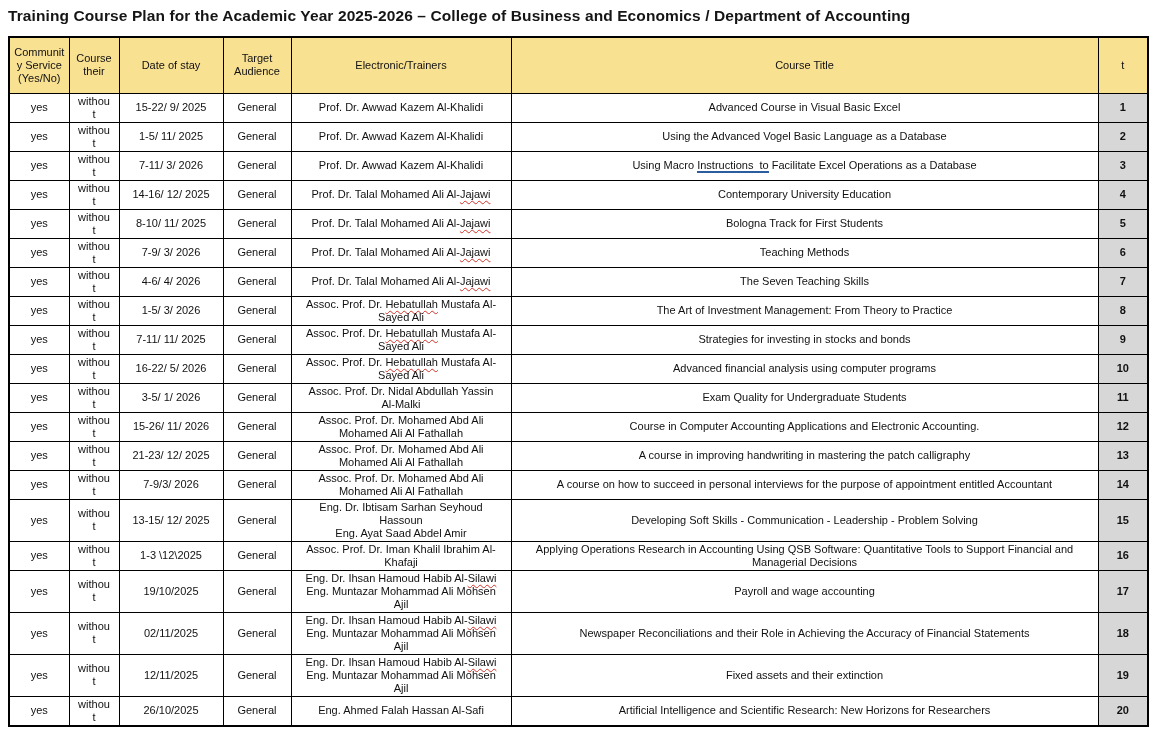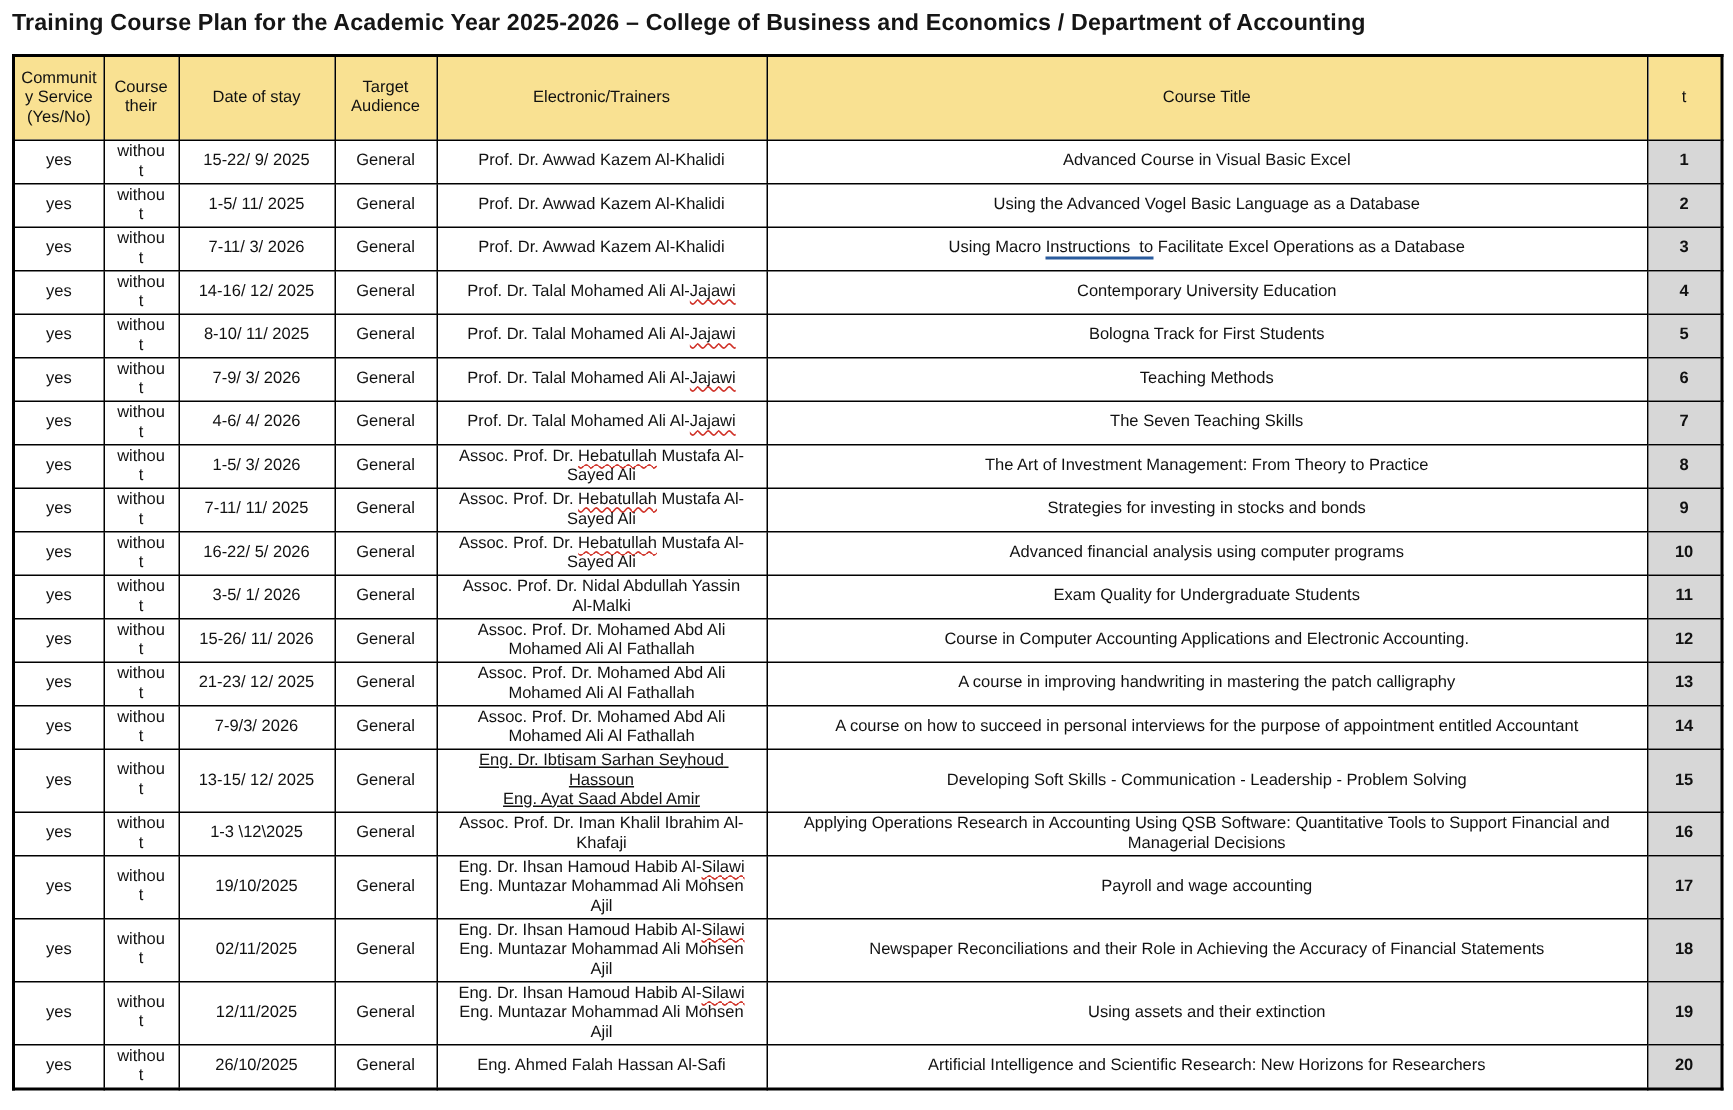--- a/index.html
+++ b/index.html
@@ -220,21 +220,21 @@
     <td class="c-audience">General</td>
     <td class="c-lect"><span style="display:inline-block;max-width:196px;">Assoc. Prof. Dr. Mohamed Abd Ali Mohamed Ali Al Fathallah</span></td>
     <td class="c-title">A course on how to succeed in personal interviews for the purpose of appointment entitled Accountant</td>
     <td class="c-num">14</td>
   </tr>
       <tr>
     <td class="c-community">yes</td>
     <td class="c-fees">without</td>
     <td class="c-date">13-15/ 12/ 2025</td>
     <td class="c-audience">General</td>
-    <td class="c-lect"><span style="display:inline-block;max-width:196px;text-decoration:underline;">Eng. Dr. Ibtisam Sarhan Seyhoud Hassoun
+    <td class="c-lect"><span style="display:inline-block;max-width:196px;">Eng. Dr. Ibtisam Sarhan Seyhoud Hassoun
 Eng. Ayat Saad Abdel Amir</span></td>
     <td class="c-title">Developing Soft Skills - Communication - Leadership - Problem Solving</td>
     <td class="c-num">15</td>
   </tr>
       <tr>
     <td class="c-community">yes</td>
     <td class="c-fees">without</td>
     <td class="c-date">1-3 \12\2025</td>
     <td class="c-audience">General</td>
     <td class="c-lect"><span style="display:inline-block;max-width:196px;">Assoc. Prof. Dr. Iman Khalil Ibrahim Al-Khafaji</span></td>
@@ -261,21 +261,21 @@
     <td class="c-title">Newspaper Reconciliations and their Role in Achieving the Accuracy of Financial Statements</td>
     <td class="c-num">18</td>
   </tr>
       <tr>
     <td class="c-community">yes</td>
     <td class="c-fees">without</td>
     <td class="c-date">12/11/2025</td>
     <td class="c-audience">General</td>
     <td class="c-lect"><span style="display:inline-block;max-width:196px;">Eng. Dr. Ihsan Hamoud Habib Al-<span class="mark-spelling">Silawi</span>
 Eng. Muntazar Mohammad Ali Mohsen Ajil</span></td>
-    <td class="c-title">Using assets and their extinction</td>
+    <td class="c-title">Fixed assets and their extinction</td>
     <td class="c-num">19</td>
   </tr>
       <tr>
     <td class="c-community">yes</td>
     <td class="c-fees">without</td>
     <td class="c-date">26/10/2025</td>
     <td class="c-audience">General</td>
     <td class="c-lect"><span style="display:inline-block;max-width:196px;">Eng. Ahmed Falah Hassan Al-Safi</span></td>
     <td class="c-title">Artificial Intelligence and Scientific Research: New Horizons for Researchers</td>
     <td class="c-num">20</td>

